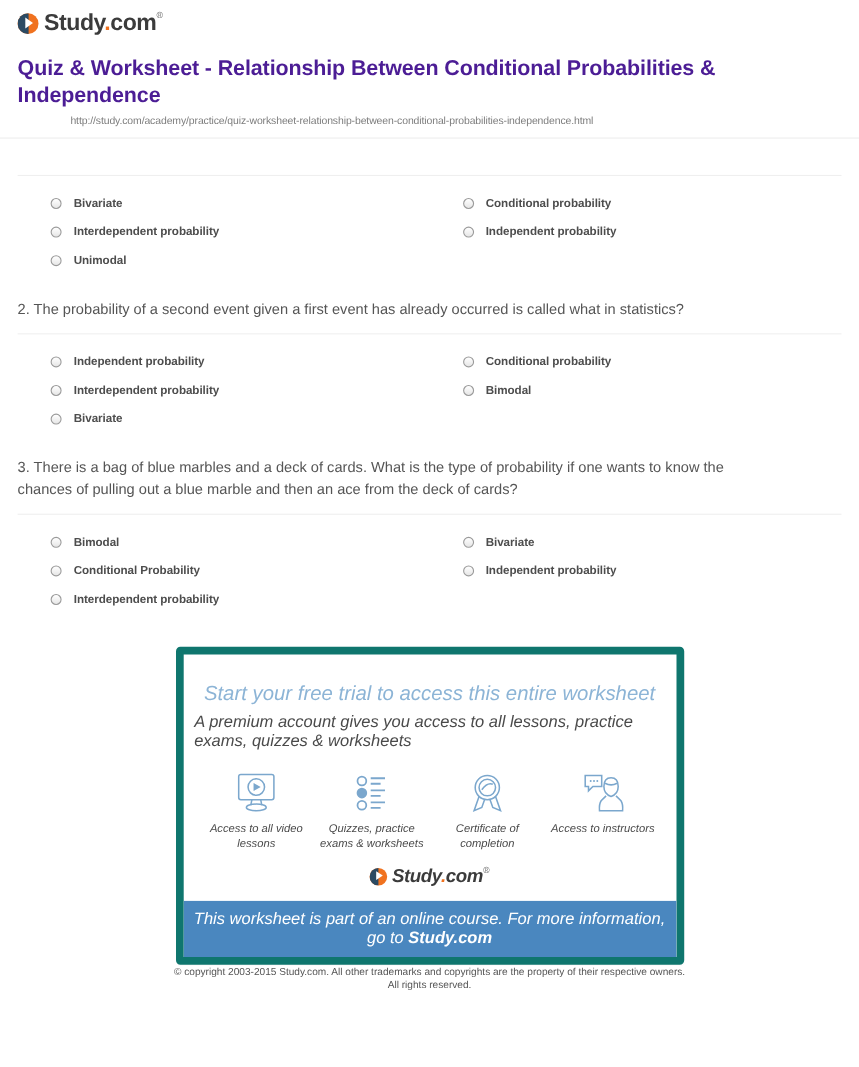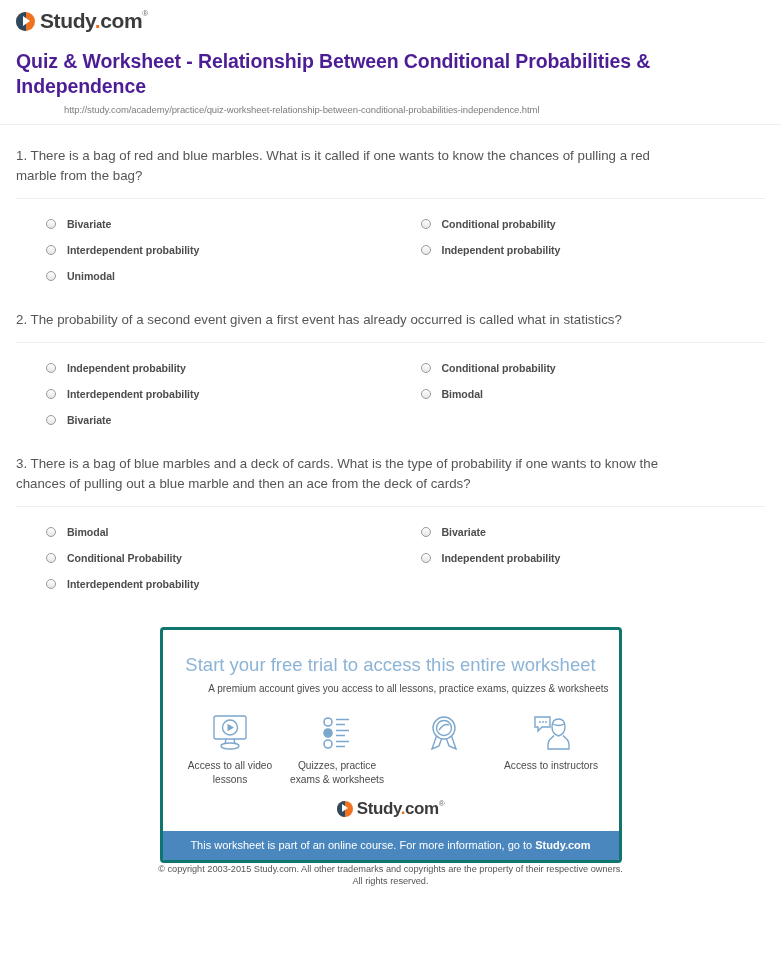--- a/index.html
+++ b/index.html
@@ -91,36 +91,37 @@
     background: linear-gradient(#ffffff, #e6e6e6);
     flex: 0 0 auto;
     margin-right: 11px;
     margin-top: 1px;
   }
 
   
   .promo-wrap { display: flex; justify-content: center; padding-top: 30px; }
   .promo {
     width: 462px;
-    border: 3px solid #0f766e;
+    border: 7px solid #0f766e;
     border-radius: 4px;
     background: #ffffff;
     overflow: hidden;
     box-shadow: 0 1px 1px rgba(0,0,0,0.02);
+    font-style: italic;
   }
   .promo-head {
     text-align: center;
     font-size: 18.5px;
     color: #8cb4d6;
     padding: 24px 10px 0 10px;
     font-weight: normal;
   }
   .promo-sub {
-    text-align: right;
-    font-size: 10px;
+    text-align: left;
+    font-size: 15px;
     color: #4a4a4a;
     padding: 7px 10px 0 10px;
   }
   .features {
     display: flex;
     padding: 16px 14px 4px 14px;
   }
   .feature { flex: 1; text-align: center; }
   .feature-icon { height: 46px; display: flex; align-items: center; justify-content: center; }
   .feature-label {
@@ -138,21 +139,21 @@
     left: 5.5px; top: 3.8px;
     border-left: 6px solid #ffffff;
     border-top: 4.2px solid transparent;
     border-bottom: 4.2px solid transparent;
   }
   .promo-logo-row .logo-text { font-size: 17px; margin-left: 4px; }
   .promo-bar {
     background: #4a87bf;
     color: #ffffff;
     text-align: center;
-    font-size: 11px;
+    font-size: 15px;
     padding: 8px 6px 9px 6px;
   }
   .promo-bar b { font-weight: bold; }
 
   
   .copyright {
     text-align: center;
     font-size: 9.2px;
     line-height: 12px;
     color: #555555;
@@ -170,21 +171,20 @@
 
 <div class="title-block">
   <h1 class="page-title">Quiz &amp; Worksheet - Relationship Between Conditional Probabilities &amp; Independence</h1>
   <div class="page-url">http://study.com/academy/practice/quiz-worksheet-relationship-between-conditional-probabilities-independence.html</div>
 </div>
 <div class="hr"></div>
 
 <div class="questions">
 
   <div class="question-block">
-    <div class="question-text">1. There is a bag of red and blue marbles. What is it called if one wants to know the chances of pulling a red marble from the bag?</div>
     <div class="q-divider"></div>
     <div class="options">
       <label class="option">
         <span class="radio"></span>
         <span>Bivariate</span>
       </label>
       <label class="option">
         <span class="radio"></span>
         <span>Conditional probability</span>
       </label>
@@ -297,20 +297,21 @@
       <div class="feature">
         <div class="feature-icon">
           <svg width="44" height="40" viewBox="0 0 44 40" fill="none" stroke="#7ba7cd" stroke-width="1.4">
             <circle cx="22" cy="15" r="11"></circle>
             <circle cx="22" cy="15" r="7.5"></circle>
             <path d="M17 17 Q22 10 27 12"></path>
             <path d="M14.5 23 L10 36 L17 33 L19.5 26"></path>
             <path d="M29.5 23 L34 36 L27 33 L24.5 26"></path>
           </svg>
         </div>
+        <div class="feature-label">Certificate of completion</div>
       </div>
 
       <div class="feature">
         <div class="feature-icon">
           <svg width="44" height="40" viewBox="0 0 44 40" fill="none" stroke="#7ba7cd" stroke-width="1.4">
             <path d="M6 4 H21 V14 H13 L9 18 V14 H6 Z"></path>
             <circle cx="11" cy="9" r="0.9" fill="#7ba7cd" stroke="none"></circle>
             <circle cx="14" cy="9" r="0.9" fill="#7ba7cd" stroke="none"></circle>
             <circle cx="17" cy="9" r="0.9" fill="#7ba7cd" stroke="none"></circle>
             <path d="M23 14 Q23 6 29.5 6 Q36 6 36 14 Q36 21 29.5 23 Q23 21 23 14 Z"></path>

